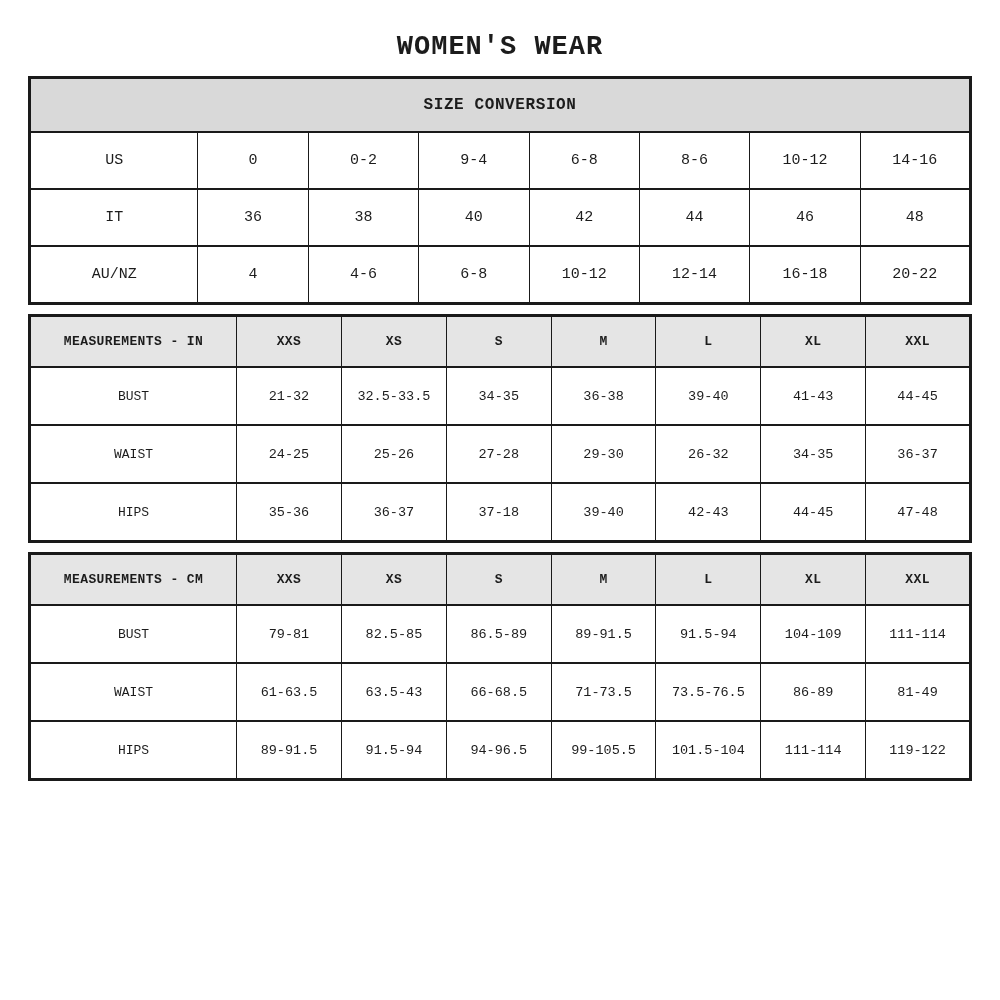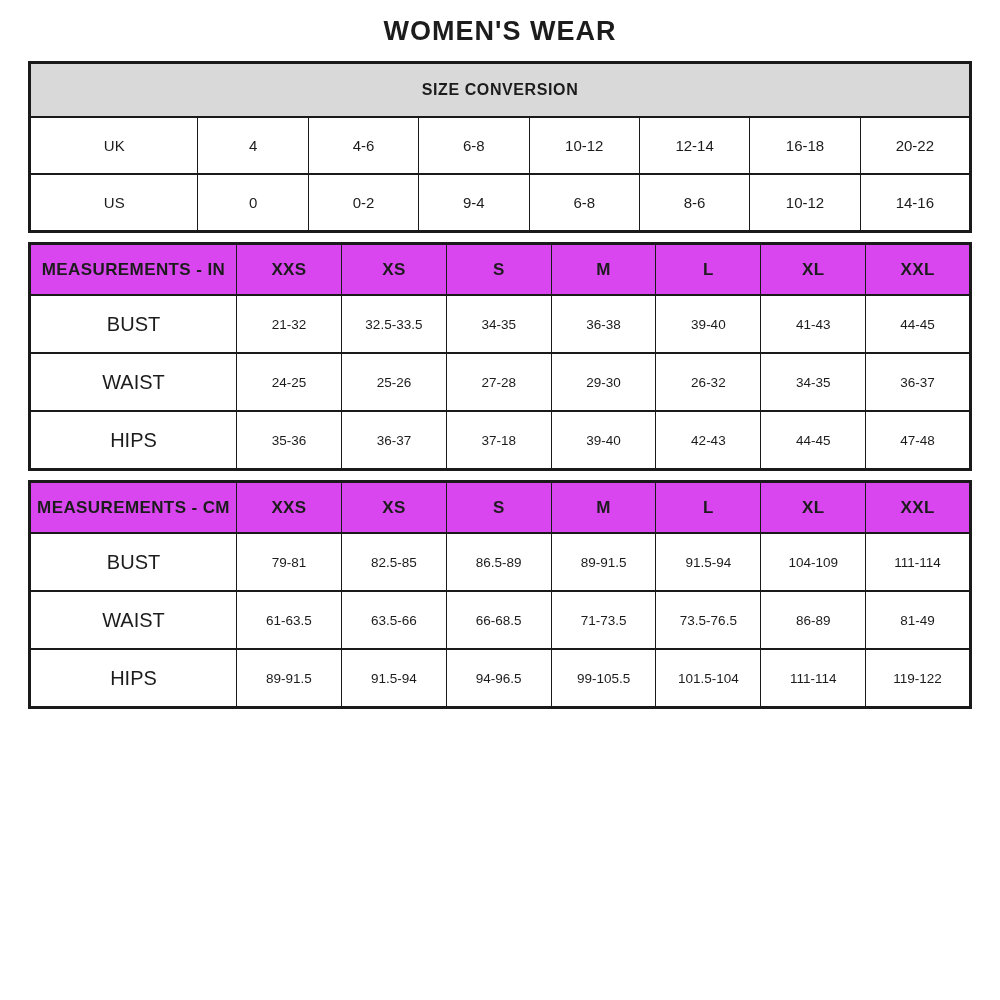--- a/index.html
+++ b/index.html
@@ -5,21 +5,22 @@
   html, body {
     margin: 0;
     padding: 0;
     background: #ffffff;
     color: #1c1c1c;
     font-family: "Liberation Sans", sans-serif;
   }
   .page {
     width: 944px;
     margin: 0 auto;
-    padding-top: 6px;
+    padding-top: 22px;
+    font-family: Liberation Mono, monospace;
   }
   .title {
     text-align: center;
     font-size: 27px;
     font-weight: bold;
     letter-spacing: 1px;
     margin: 10px 0 14px 0;
   }
   table.tbl {
     width: 100%;
@@ -49,27 +50,27 @@
     font-size: 16px;
     letter-spacing: 0.6px;
   }
   
   .meas td {
     height: 56px;
     font-size: 13.5px;
   }
   .meas tr.headrow td {
     height: 49px;
-    background: #d946ef;
+    background: #e5e5e5;
     font-weight: bold;
-    font-size: 17px;
+    font-size: 13px;
     letter-spacing: 0.4px;
   }
   .meas td.rowlabel {
-    font-size: 20px;
+    font-size: 13px;
   }
 </style>
 </head>
 <body>
 
 <div class="page">
 
   <h1 class="title">WOMEN'S WEAR</h1>
 
   <table class="tbl conv">
@@ -80,39 +81,49 @@
         <col style="width:11.73%">
       <col style="width:11.73%">
         <col style="width:11.73%">
         <col style="width:11.73%">
       <col style="width:11.72%">
     </colgroup>
     <tbody>
       <tr>
         <td colspan="8" class="caption">SIZE CONVERSION</td>
       </tr>
-        <tr>
-          <td class="rowlabel">UK</td>
-          <td>4</td>
-          <td>4-6</td>
-          <td>6-8</td>
-          <td>10-12</td>
-          <td>12-14</td>
-          <td>16-18</td>
-          <td>20-22</td>
-        </tr>
         <tr>
           <td class="rowlabel">US</td>
           <td>0</td>
           <td>0-2</td>
           <td>9-4</td>
           <td>6-8</td>
           <td>8-6</td>
           <td>10-12</td>
           <td>14-16</td>
+        </tr>
+        <tr>
+          <td class="rowlabel">IT</td>
+          <td>36</td>
+          <td>38</td>
+          <td>40</td>
+          <td>42</td>
+          <td>44</td>
+          <td>46</td>
+          <td>48</td>
+        </tr>
+        <tr>
+          <td class="rowlabel">AU/NZ</td>
+          <td>4</td>
+          <td>4-6</td>
+          <td>6-8</td>
+          <td>10-12</td>
+          <td>12-14</td>
+          <td>16-18</td>
+          <td>20-22</td>
         </tr>
       </tbody>
   </table>
 
   <table class="tbl meas">
     <colgroup>
       <col style="width:22%">
       <col style="width:11.15%">
         <col style="width:11.15%">
         <col style="width:11.14%">
@@ -193,21 +204,21 @@
           <td>82.5-85</td>
           <td>86.5-89</td>
           <td>89-91.5</td>
           <td>91.5-94</td>
           <td>104-109</td>
           <td>111-114</td>
         </tr>
         <tr>
           <td class="rowlabel">WAIST</td>
           <td>61-63.5</td>
-          <td>63.5-66</td>
+          <td>63.5-43</td>
           <td>66-68.5</td>
           <td>71-73.5</td>
           <td>73.5-76.5</td>
           <td>86-89</td>
           <td>81-49</td>
         </tr>
         <tr>
           <td class="rowlabel">HIPS</td>
           <td>89-91.5</td>
           <td>91.5-94</td>

